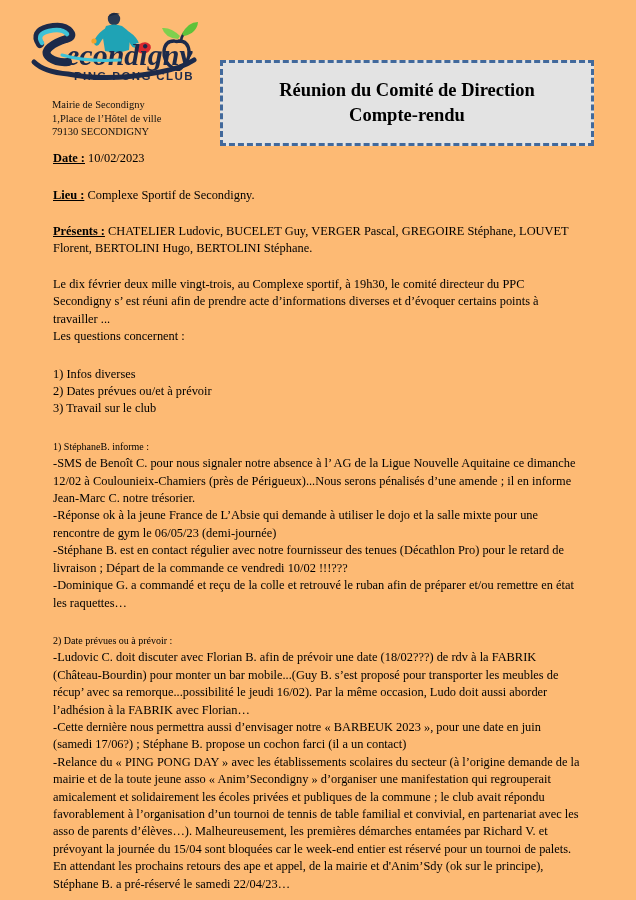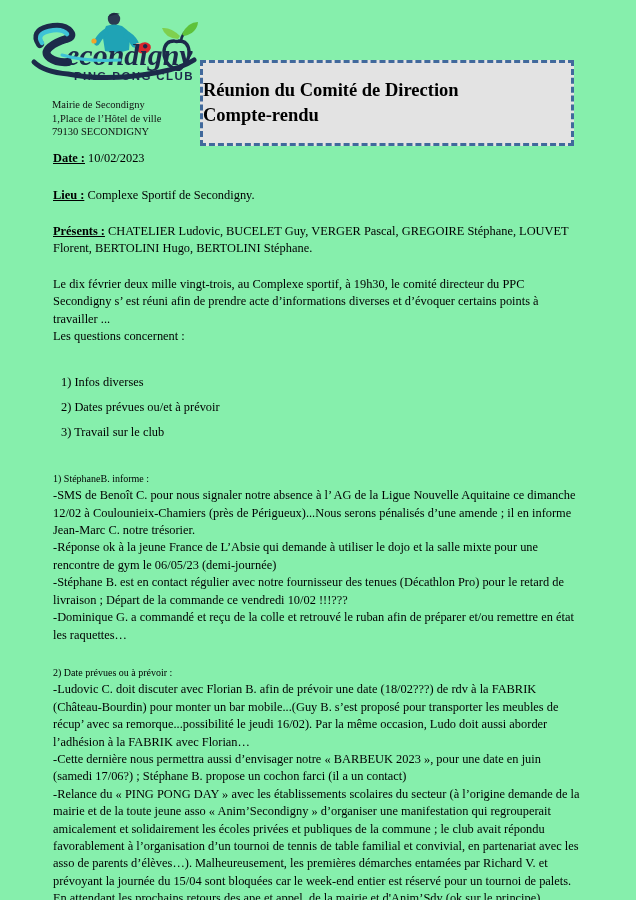--- a/index.html
+++ b/index.html
@@ -13,21 +13,21 @@
     position: relative;
     overflow: hidden;
     font-family: "Liberation Serif", "DejaVu Serif", serif;
     color: #000000;
   }
 
   .page {
     position: relative;
     width: 636px;
     height: 900px;
-    background: #86efac;
+    background: #fdba74;
   }
 
   
   .header {
     position: absolute;
     left: 0;
     top: 0;
     width: 636px;
     height: 150px;
   }
@@ -57,30 +57,30 @@
     font-size: 10.5px;
     line-height: 13.5px;
     color: #111111;
     text-align: left;
     margin-top: 6px;
   }
   .addr div { white-space: nowrap; }
 
   .title-box {
     position: absolute;
-    left: 200px;
+    left: 220px;
     top: 60px;
     width: 374px;
     height: 86px;
     background: #e3e3e3;
     border: 3px dashed #41699c;
     box-sizing: border-box;
     display: flex;
     flex-direction: column;
-    align-items: flex-start;
+    align-items: center;
     justify-content: center;
   }
   .title-line {
     font-family: "Liberation Serif", "DejaVu Serif", serif;
     font-weight: bold;
     font-size: 18.5px;
     line-height: 25px;
     color: #000000;
     text-align: center;
     white-space: nowrap;
@@ -107,21 +107,21 @@
   .gap-20 { height: 20px; }
 
   p.para {
     margin: 0;
     font-size: 12.4px;
     line-height: 17.4px;
     text-align: left;
   }
 
   .list-line {
-    margin: 8px;
+    margin: 0;
     font-size: 12.4px;
     line-height: 17.4px;
   }
 
   .sec-head {
     margin: 0;
     font-size: 10px;
     line-height: 17.4px;
   }
 </style>

